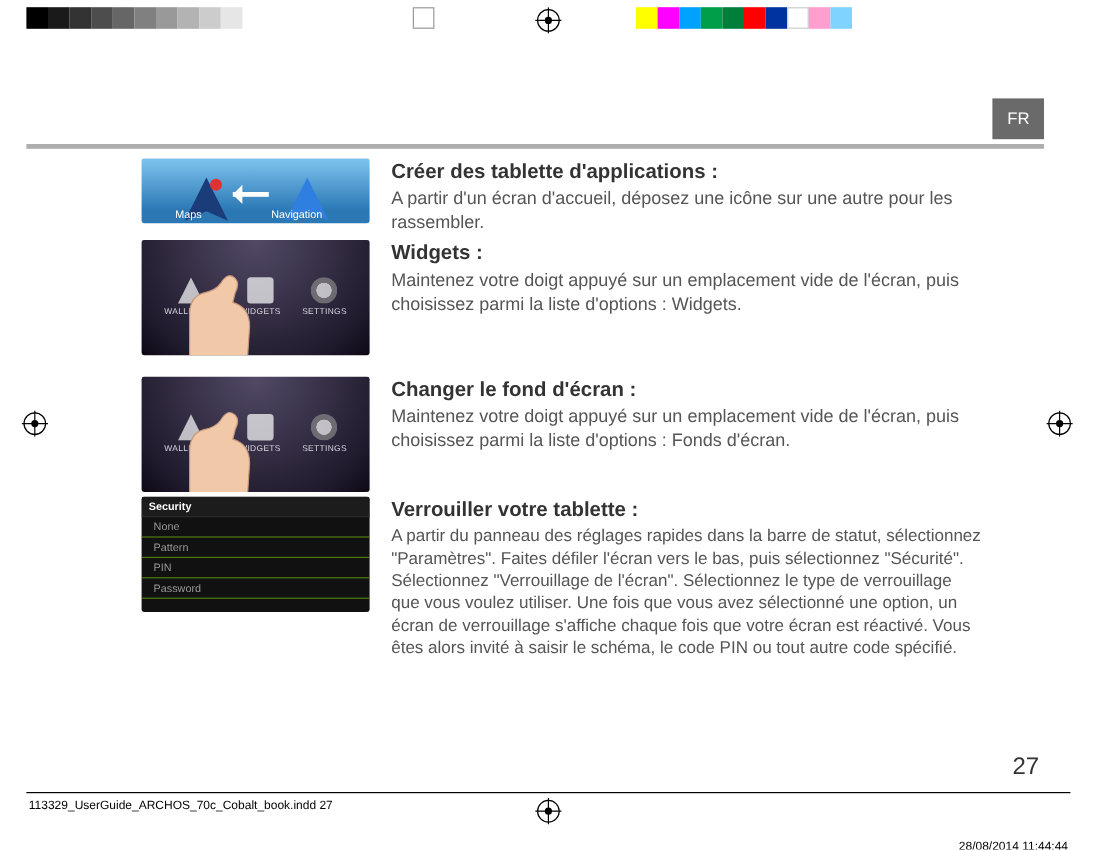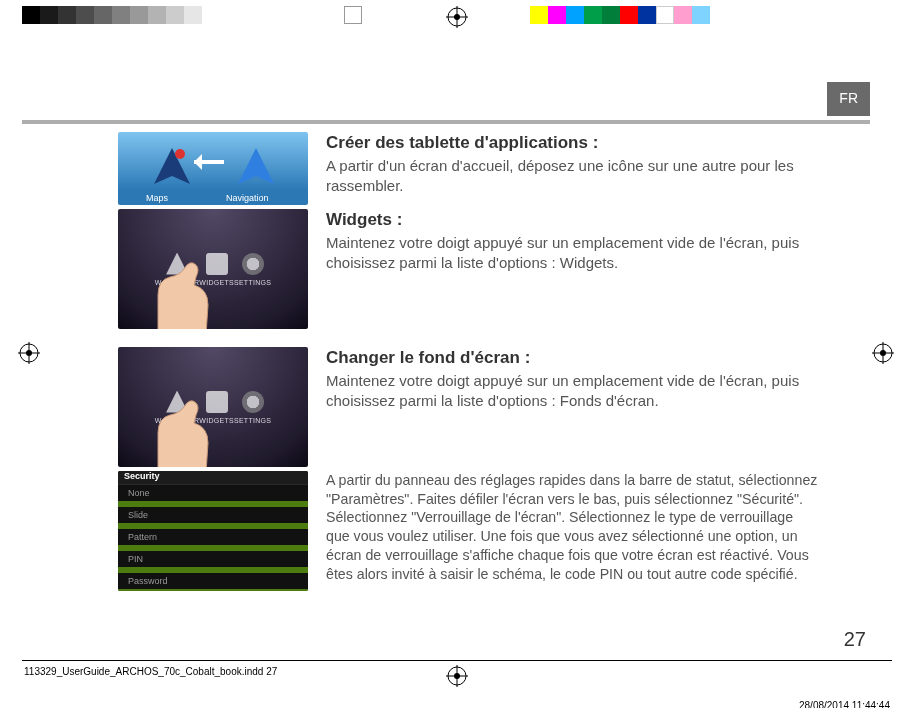--- a/index.html
+++ b/index.html
@@ -44,27 +44,27 @@
   }
 
   
   .content {
     position: absolute; top: 132px; left: 118px; width: 700px;
   }
   .row {
     display: flex; align-items: flex-start; margin-bottom: 4px;
   }
   .thumb {
-    width: 190px; height: 73px;
+    width: 190px; height: 54px;
     flex: 0 0 auto; margin-right: 18px;
     border-radius: 2px; overflow: hidden;
     color: #fff; font-size: 9px;
     position: relative;
   }
-  .thumb.tall { height: 120px; justify-content: center; }
+  .thumb.tall { height: 96px; }
   .text { flex: 1 1 auto; }
   .h {
     font-weight: 700; color: #333; font-size: 17px; line-height: 1.3;
     margin-bottom: 2px;
   }
   .p {
     font-size: 15px; color: #555; line-height: 1.32;
   }
 
   
@@ -110,21 +110,21 @@
   .t4 {
     background: #111; font-size: 9px; color: #bbb;
     display: flex; flex-direction: column; padding: 0;
   }
   .t4 .hdr {
     background: #1c1c1c; color: #fff; font-weight: 600;
     padding: 3px 6px; font-size: 9px;
     border-bottom: 1px solid #2a2a2a;
   }
   .t4 .li {
-    padding: 3px 10px; border-bottom: 6px solid #4d7c0f; color: #999;
+    padding: 3px 10px; border-bottom: 1px solid #4d7c0f; color: #999;
   }
 
   
   .pagenum {
     position: absolute; right: 48px; top: 628px;
     font-size: 20px; color: #333;
   }
 
   
   .footrule {
@@ -269,26 +269,26 @@
     <div class="text">
       <div class="h">Changer le fond d'écran :</div>
       <div class="p">Maintenez votre doigt appuyé sur un emplacement vide de l'écran, puis choisissez parmi la liste d'options : Fonds d'écran.</div>
     </div>
   </div>
 
   <div class="row">
     <div class="thumb t4 tall">
       <div class="hdr">Security</div>
       <div class="li">None</div>
-      <div class="li">Slide</div>
       <div class="li">Pattern</div>
       <div class="li">PIN</div>
       <div class="li">Password</div>
     </div>
     <div class="text">
+      <div class="h">Verrouiller votre tablette :</div>
       <div class="p" style="font-size:14.2px">A partir du panneau des réglages rapides dans la barre de statut, sélectionnez "Paramètres".  Faites défiler l'écran vers le bas, puis sélectionnez "Sécurité". Sélectionnez "Verrouillage de l'écran". Sélectionnez le type de verrouillage que vous voulez utiliser. Une fois que vous avez sélectionné une option, un écran de verrouillage s'affiche chaque fois que votre écran est réactivé. Vous êtes alors invité à saisir le schéma, le code PIN ou tout autre code spécifié.</div>
     </div>
   </div>
 
 </div>
 
 <div class="pagenum">27</div>
 
 <div class="footrule"></div>
 <div class="slug-left">113329_UserGuide_ARCHOS_70c_Cobalt_book.indd   27</div>

